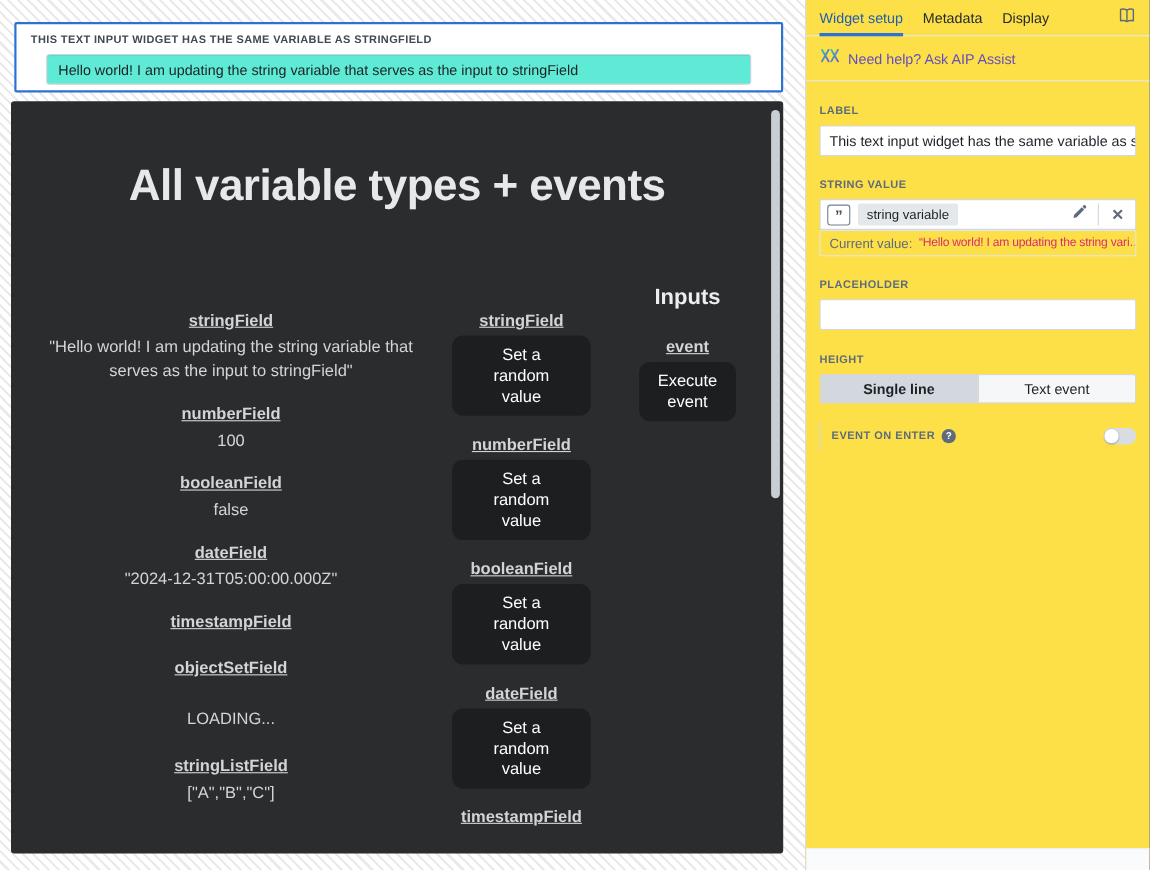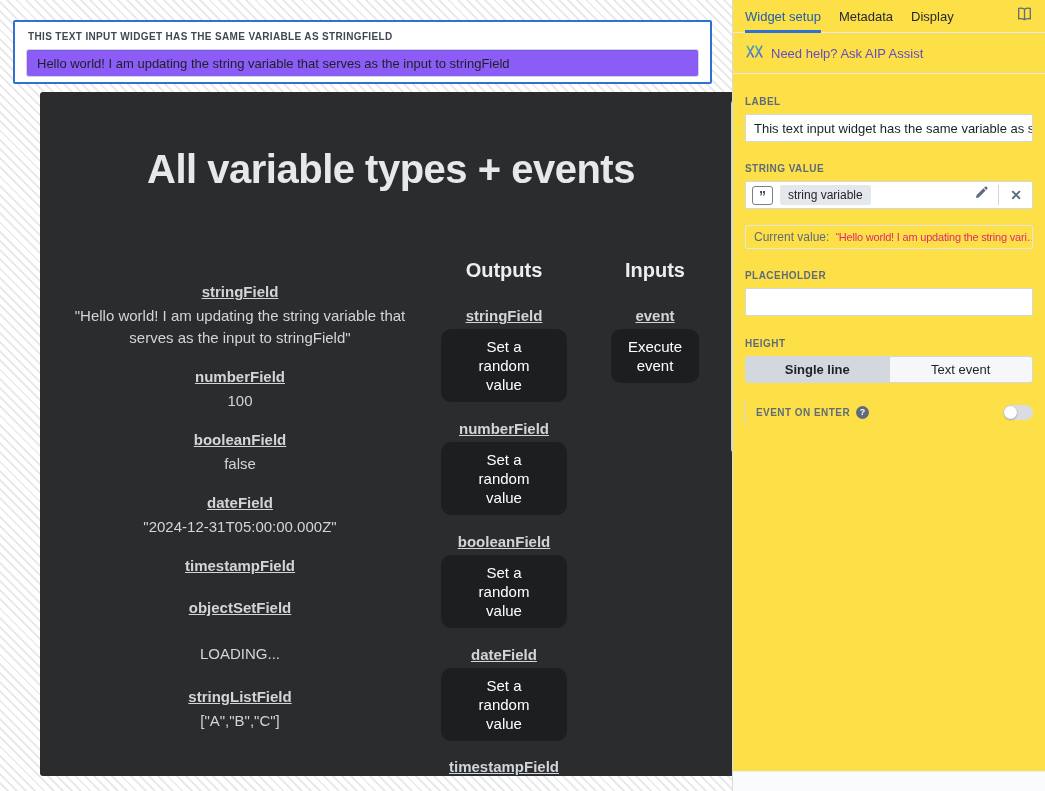--- a/index.html
+++ b/index.html
@@ -10,30 +10,30 @@
   .workspace {
     position:absolute; left:0; top:0; width:732px; height:791px;
     background: repeating-linear-gradient(45deg, #ffffff 0px, #ffffff 4.5px, #eaeaea 4.5px, #eaeaea 6.5px);
   }
   .sel-widget {
     position:absolute; left:13px; top:20px; width:699px; height:64px;
     background:#fff; border:2px solid #2D72D2; border-radius:2px;
   }
   .w-label { margin:9px 13px 0; font-size:10px; font-weight:700; color:#404854; letter-spacing:.35px; }
   .w-input {
-    margin:7px 11px 0; height:28px; border:1px solid #cfd6de; border-radius:3px;
+    margin:7px 27px 0; height:28px; border:1px solid #cfd6de; border-radius:3px;
     display:flex; align-items:center; padding:0 10px; font-size:13px; color:#1c2127;
-    background:#8b5cf6; box-shadow:inset 0 1px 1px rgba(16,22,26,.08);
+    background:#5eead4; box-shadow:inset 0 1px 1px rgba(16,22,26,.08);
     white-space:nowrap; overflow:hidden;
   }
 
   
   .canvas {
     position:absolute; left:10px; top:92px; width:702px; height:684px;
-    background:#2b2c2e; border-radius:3px; overflow:hidden; color:#d2d5d8;margin-left:30px;
+    background:#2b2c2e; border-radius:3px; overflow:hidden; color:#d2d5d8;
   }
   .canvas-title { margin-top:54px; text-align:center; font-size:40px; line-height:46px; font-weight:700; color:#e6e8ea; letter-spacing:-.5px; }
   .col { position:absolute; top:166px; width:140px; text-align:center; }
   .col-inputs { left:20px; width:360px; }
   .col-outputs { left:394px; }
   .col-events { left:545px; }
   .col-h { font-size:20px; line-height:24px; font-weight:700; color:#eceef0; }
   .v-link { display:inline-block; font-size:15px; line-height:16px; color:#d2d5d8; text-decoration:underline; cursor:pointer; }
   .row { display:block;font-weight:bold; }
   .v-val { font-size:15px; line-height:22px; color:#d2d5d8; }
@@ -65,21 +65,21 @@
     display:flex; align-items:center; padding:0 8px; font-size:13px; color:#1c2127;
     background:#fff; white-space:nowrap; overflow:hidden; cursor:text;
   }
   .var-row { margin-top:7px; display:flex; align-items:center; height:28px; border:1px solid #d3d8de; border-radius:2px; padding:0 6px; gap:7px; background:#fff; }
   .quote-box { width:21px; height:19px; border:1px solid #738091; border-radius:3px; color:#404854; font-size:14px; font-weight:700; line-height:1; display:flex; align-items:flex-end; justify-content:center; padding-bottom:1px; }
   .var-chip { background:#e5e8eb; border-radius:2px; padding:3px 8px; font-size:12px; color:#1c2127; }
   .flex-sp { flex:1; }
   .icon-btn { display:flex; align-items:center; justify-content:center; width:20px; height:20px; cursor:pointer; }
   .var-sep { width:1px; height:20px; background:#d3d8de; }
   .x-glyph { font-size:14px; color:#5f6b7c; font-weight:700; line-height:1; }
-  .current-row { margin-top:16px; min-height:24px; border:1px solid #e2e6ea; border-radius:2px; display:flex; align-items:center; gap:6px; padding:0 8px; white-space:nowrap; overflow:hidden;text-align:center; }
+  .current-row { margin-top:0; min-height:24px; border:1px solid #e2e6ea; border-radius:2px; display:flex; align-items:center; gap:6px; padding:0 8px; white-space:nowrap; overflow:hidden;text-align:center; }
   .cv-label { font-size:12px; color:#5f6b7c; }
   .cv-value { font-size:11px; color:#DB2C6F; letter-spacing:-.2px; }
   .seg { margin-top:7px; display:flex; height:27px; border:1px solid #d3d8de; border-radius:3px; overflow:hidden; }
   .seg-item { flex:1; display:flex; align-items:center; justify-content:center; font-size:13px; color:#1c2127; background:#f6f7f9; cursor:pointer; }
   .seg-item.selected { background:#d3d8de; font-weight:600; }
   .seg-item + .seg-item { border-left:1px solid #d3d8de; }
   .enter-row { margin-top:16px; display:flex; align-items:center; height:26px; border-left:1px solid #d3d8de; padding-left:10px; }
   .enter-label { font-size:10px; font-weight:700; letter-spacing:.45px; color:#5f6b7c; }
   .help-dot { margin-left:6px; width:13px; height:13px; border-radius:50%; background:#5f6b7c; color:#fff; font-size:9px; font-weight:700; display:flex; align-items:center; justify-content:center; cursor:pointer; }
   .toggle { margin-left:auto; width:30px; height:15px; border-radius:8px; background:#d9dde2; position:relative; cursor:pointer; }
@@ -109,21 +109,20 @@
       <div class="row" style="margin-top:19px"><span class="v-link">dateField</span></div>
       <div class="v-val" style="margin-top:4px">"2024-12-31T05:00:00.000Z"</div>
       <div class="row" style="margin-top:19px"><span class="v-link">timestampField</span></div>
       <div class="row" style="margin-top:24px"><span class="v-link">objectSetField</span></div>
       <div class="v-val" style="margin-top:26px">LOADING...</div>
       <div class="row" style="margin-top:23px"><span class="v-link">stringListField</span></div>
       <div class="v-val" style="margin-top:4px">["A","B","C"]</div>
     </div>
 
     <div class="col col-outputs">
-      <div class="col-h">Outputs</div>
       <div class="row" style="margin-top:25px"><span class="v-link">stringField</span></div>
       <button class="btn"><span class="btn-txt">Set a random value</span></button>
       <div class="row" style="margin-top:18px"><span class="v-link">numberField</span></div>
       <button class="btn"><span class="btn-txt">Set a random value</span></button>
       <div class="row" style="margin-top:18px"><span class="v-link">booleanField</span></div>
       <button class="btn"><span class="btn-txt">Set a random value</span></button>
       <div class="row" style="margin-top:18px"><span class="v-link">dateField</span></div>
       <button class="btn"><span class="btn-txt">Set a random value</span></button>
       <div class="row" style="margin-top:17px"><span class="v-link">timestampField</span></div>
 

